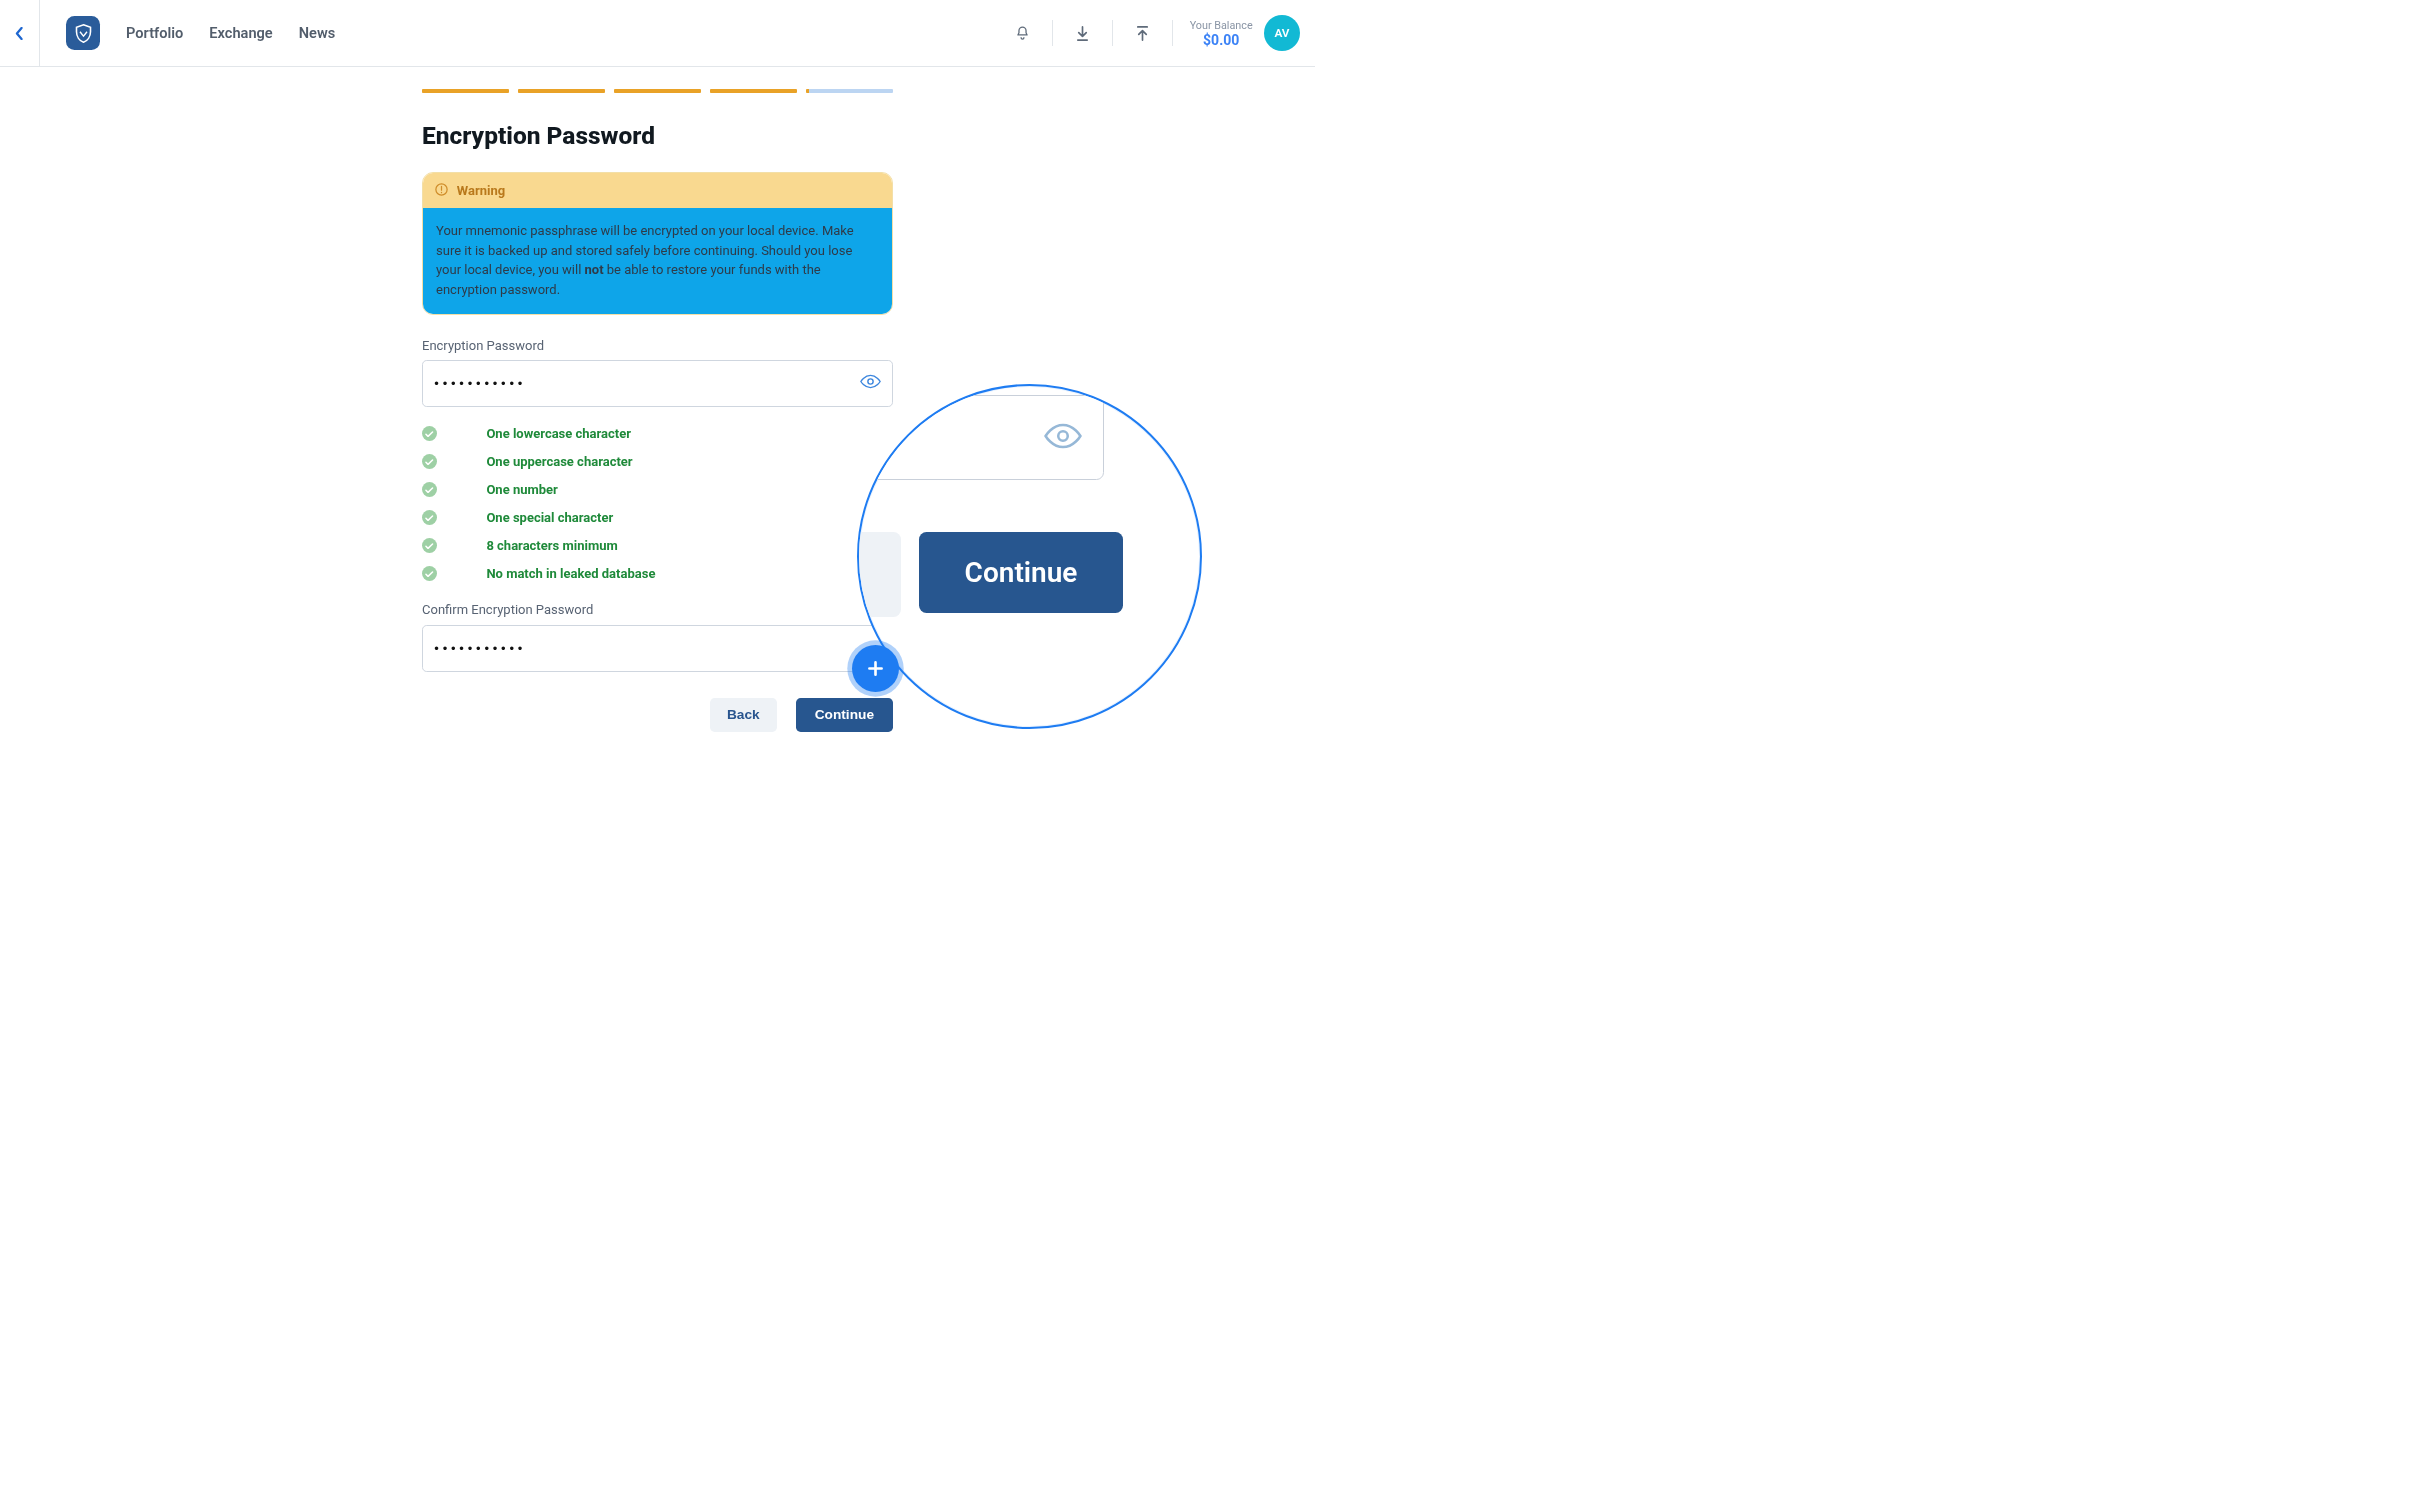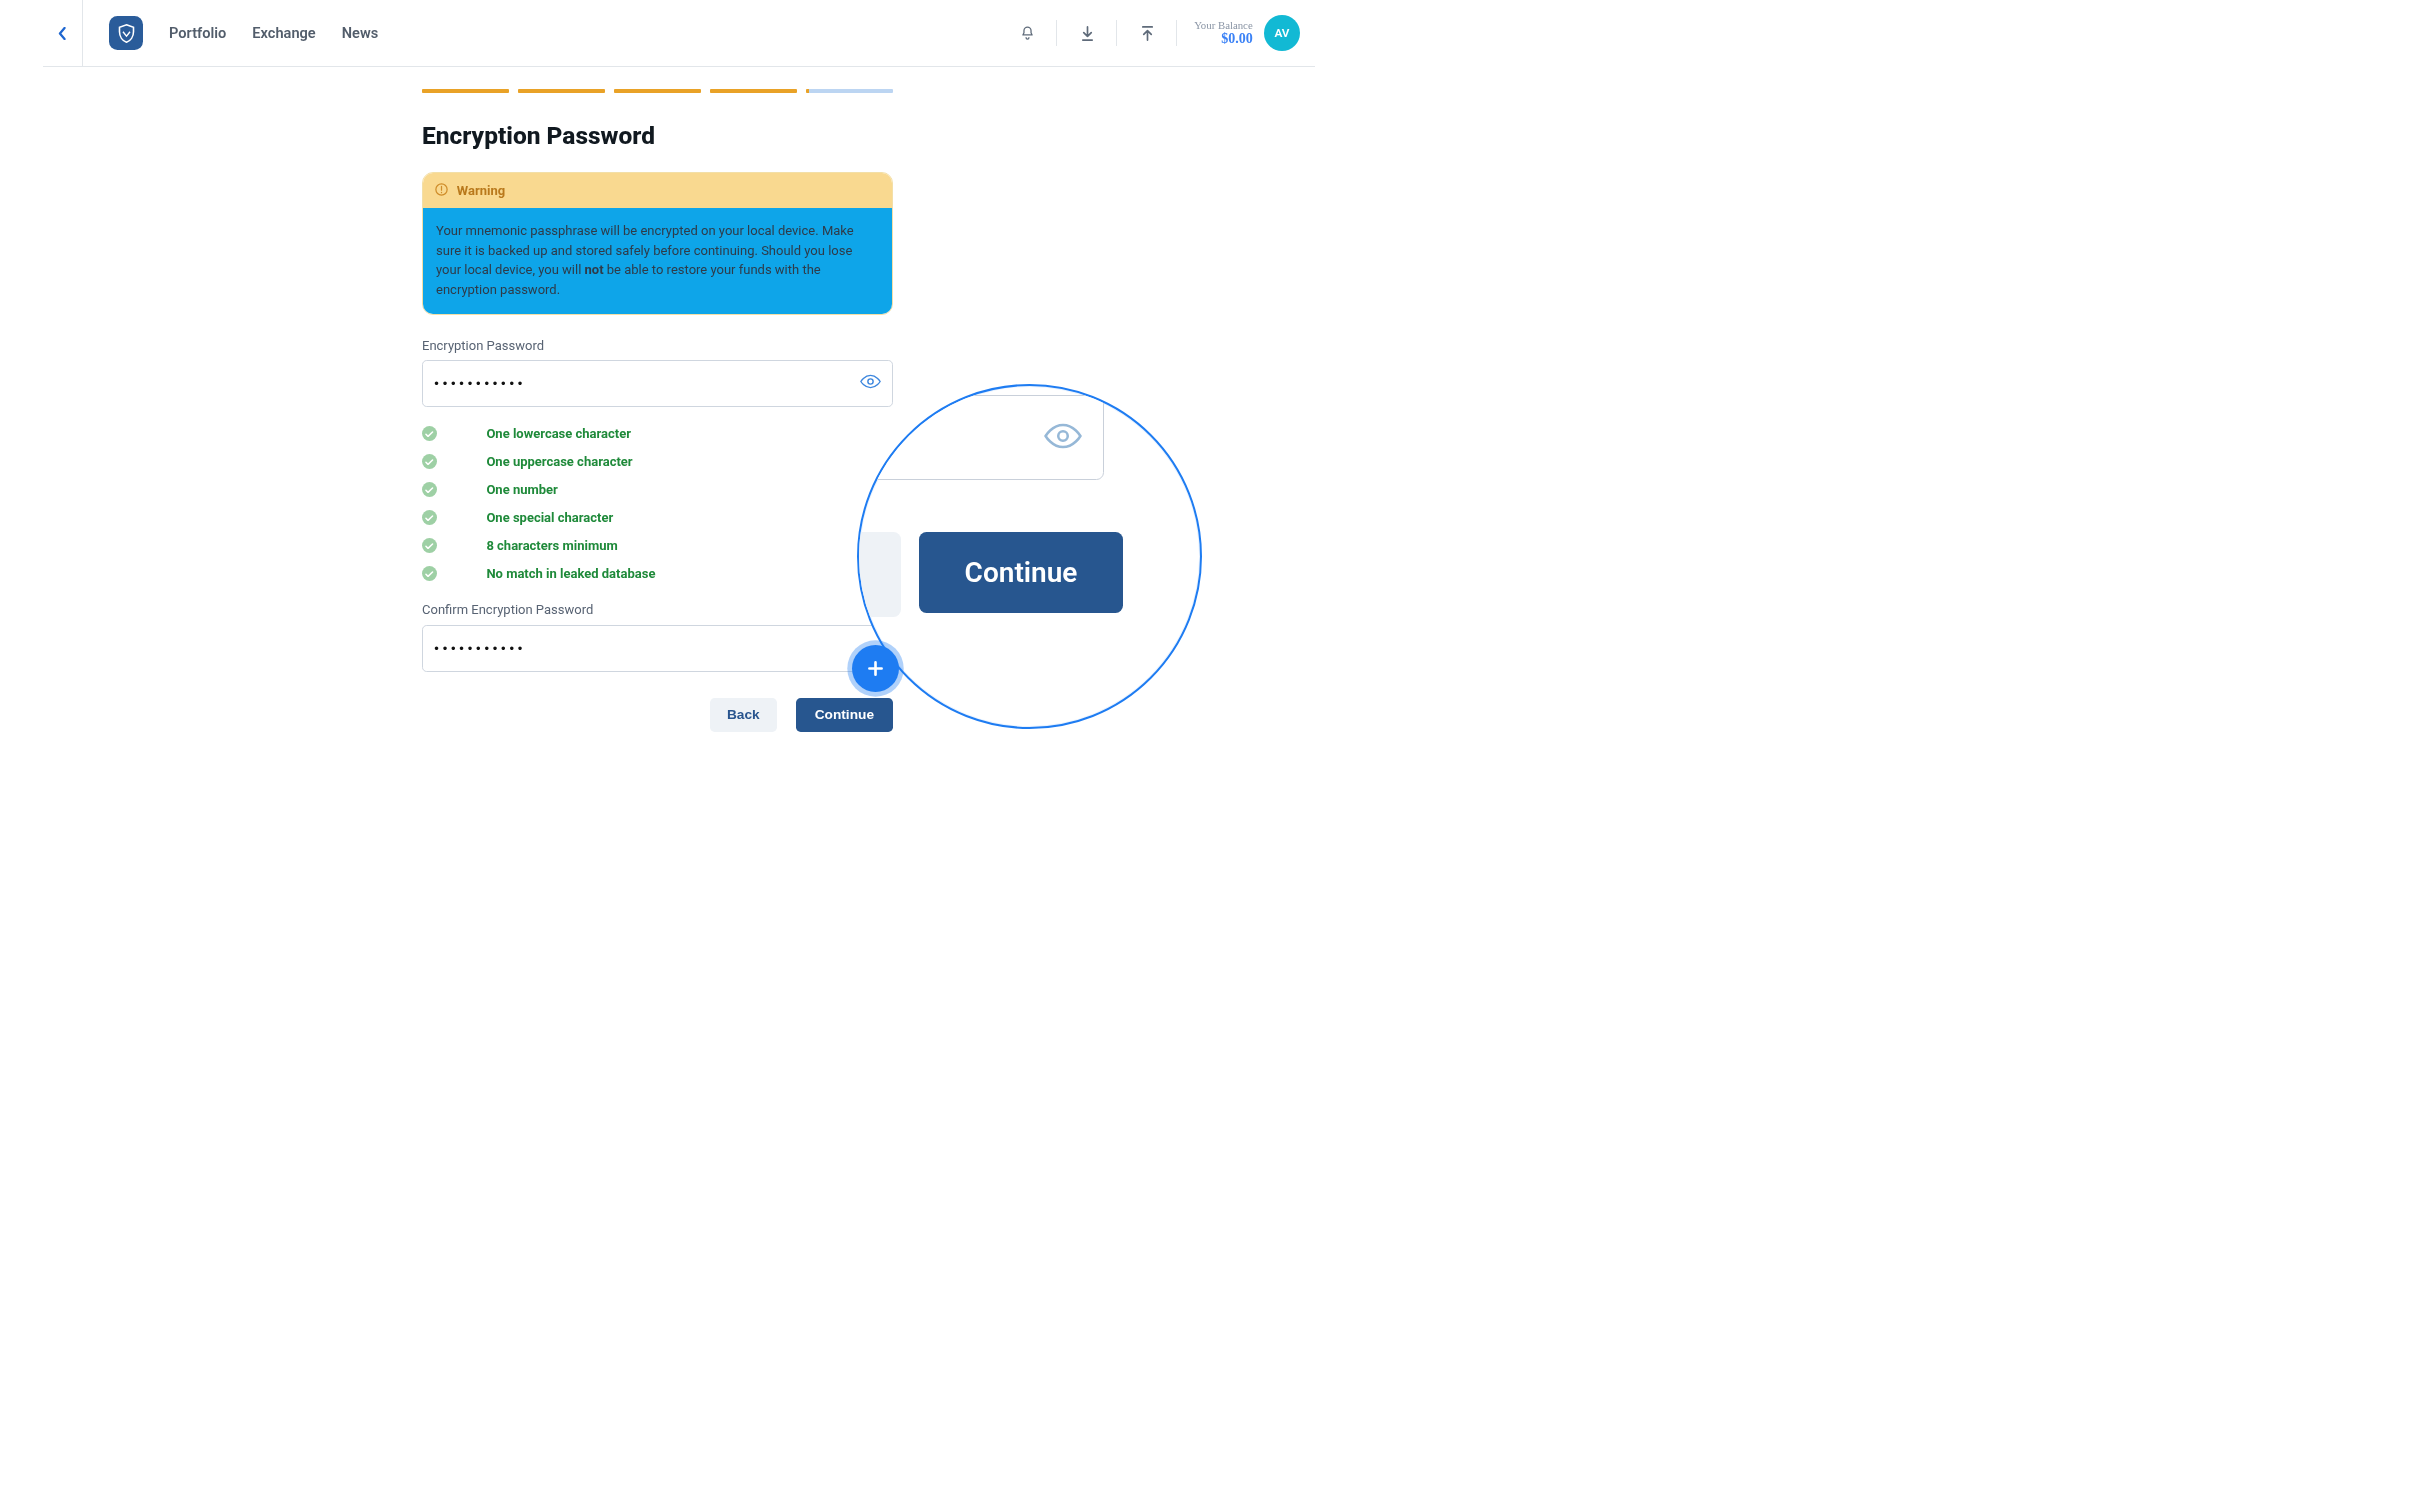--- a/index.html
+++ b/index.html
@@ -8,21 +8,20 @@
     background: #fff;
     width: 2411px;
     height: 1507px;
     overflow: hidden;
     transform-origin: top left;
   }
   .frame {
     width: 1315px;
     height: 817px;
     position: relative;
-    padding-left: 43px;
   }
   
   .header {
     height: 67px;
     border-bottom: 0.9px solid #e2e6ea;
     display: flex;
     align-items: center;
     position: relative;
   }
   .back-btn-col {
@@ -87,22 +86,21 @@
     position: absolute;
     right: 0;
     top: 5.6px;
     width: 0.9px;
     height: 26px;
     background: #e2e6ea;
   }
   .balance {
     margin-left: 17px;
     margin-right: 11.3px;
-    text-align: right;
-    font-family: Liberation Serif, serif;
+    text-align: center;
   }
   .balance .lbl { font-size: 10.8px; color: #8a95a5; }
   .balance .val { font-size: 14px; font-weight: 700; color: #3b82f6; }
   .avatar {
     width: 36px;
     height: 36px;
     border-radius: 50%;
     background: #12b9d4;
     color: #fff;
     font-weight: 600;

